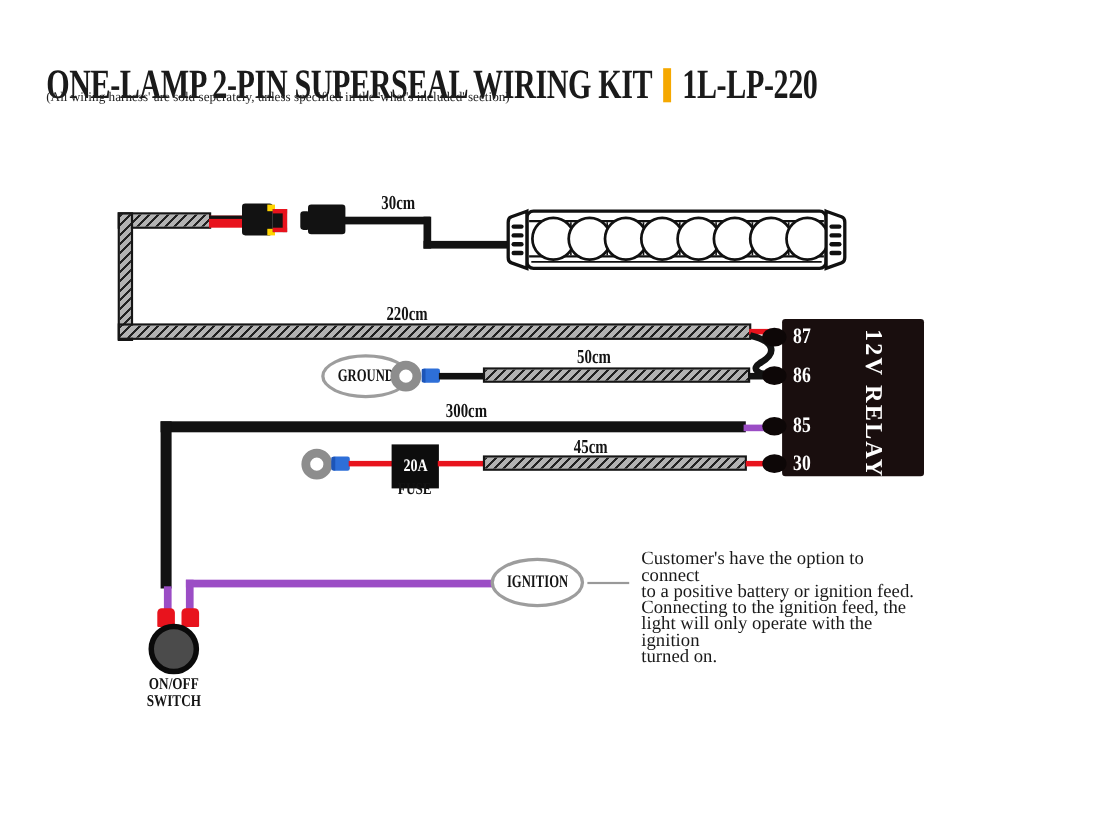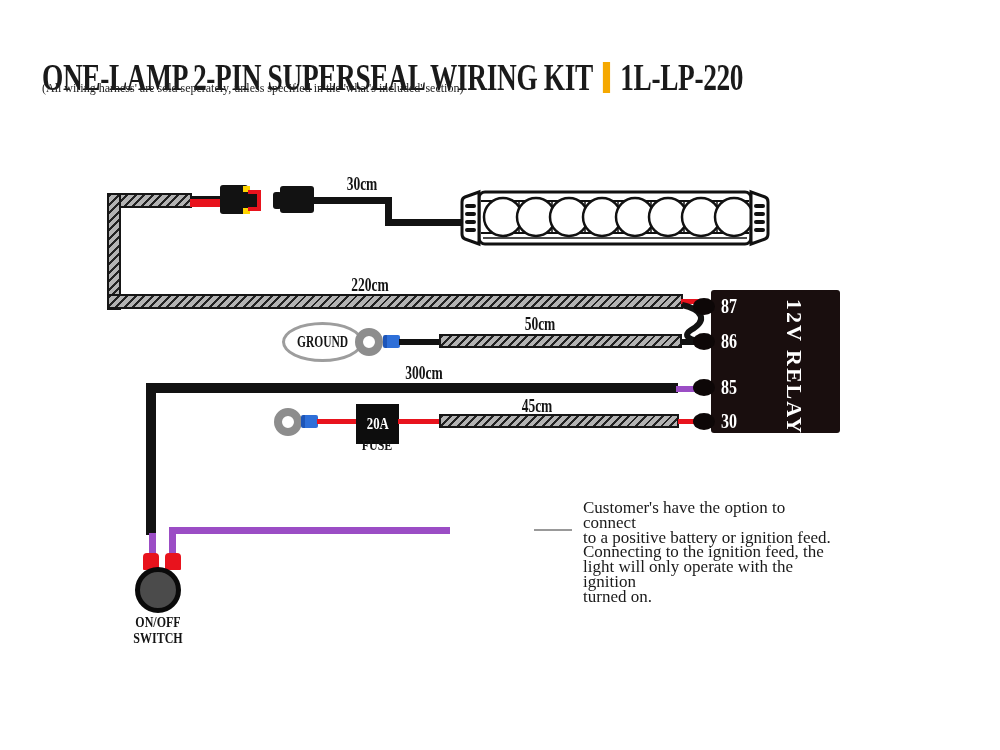--- a/index.html
+++ b/index.html
@@ -145,21 +145,21 @@
     </svg>
   </div>
 
   <div class="wire red" style="left:681px;top:299px;width:28px;height:5px;"></div>
   <div class="abs" style="left:674px;top:300px;">
     <svg width="44" height="46" viewBox="0 0 44 46">
       <path d="M8 5 C30 10 33 21 17 30 C9 35 13 41 32 41" stroke="#121212" stroke-width="6" fill="none"></path>
     </svg>
   </div>
 
-  <div class="tag" style="left:282px;top:322px;width:81px;height:40px;">
+  <div class="tag" style="left:292px;top:322px;width:81px;height:40px;">
     <span>GROUND</span>
   </div>
   <div class="ring" style="left:355px;top:328px;"></div>
   <div class="crimp-blue" style="left:383px;top:335px;"></div>
   <div class="wire blk" style="left:399px;top:339px;width:41px;height:6px;"></div>
   <div class="hatch" style="left:439px;top:334px;width:243px;height:14px;"></div>
   <div class="wire blk" style="left:680px;top:339px;width:33px;height:6px;"></div>
   <div class="meas" style="left:505px;top:314px;">50cm</div>
 
   <div class="wire blk" style="left:146px;top:383px;width:532px;height:10px;"></div>
@@ -192,20 +192,23 @@
 
   <div class="wire purple" style="left:149px;top:533px;width:7px;height:24px;"></div>
   <div class="wire purple" style="left:169px;top:527px;width:7px;height:30px;"></div>
   <div class="wire purple" style="left:169px;top:527px;width:281px;height:7px;"></div>
   <div class="crimp-red" style="left:143px;top:553px;"></div>
   <div class="crimp-red" style="left:165px;top:553px;"></div>
   <div class="switch-knob" style="left:135px;top:567px;"></div>
   <div class="switch-label" style="left:123px;top:614px;">ON/OFF
 SWITCH</div>
 
+  <div class="tag" style="left:446px;top:507px;width:85px;height:45px;">
+    <span>IGNITION</span>
+  </div>
   <div class="note-line" style="left:534px;top:529px;width:38px;height:2px;"></div>
   <div class="note" style="left:583px;top:501px;">Customer's have the option to connect
 to a positive battery or ignition feed.
 Connecting to the ignition feed, the
 light will only operate with the ignition
 turned on.</div>
 
 </div>
 
 </body></html>

